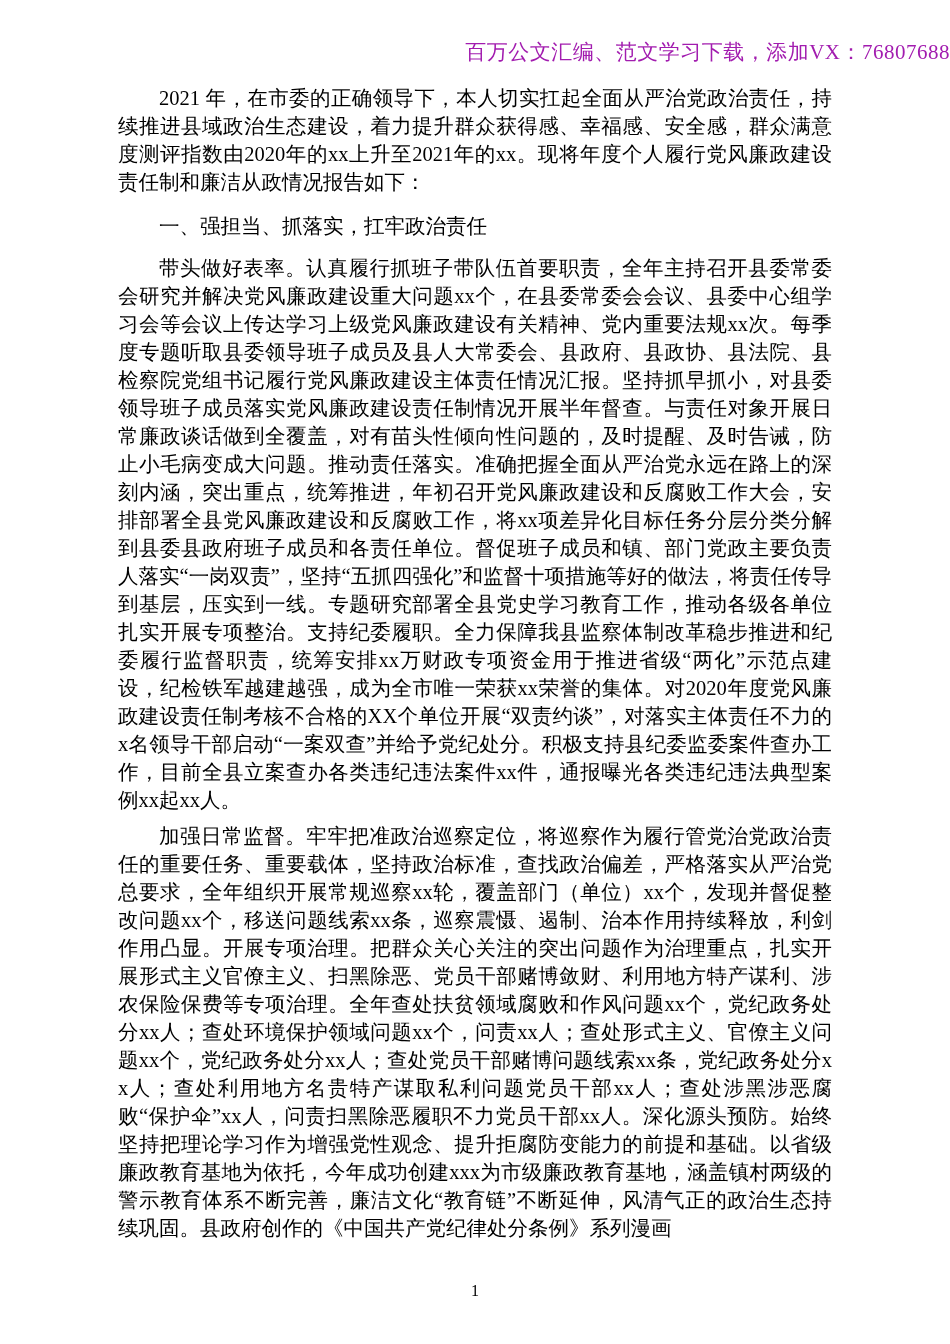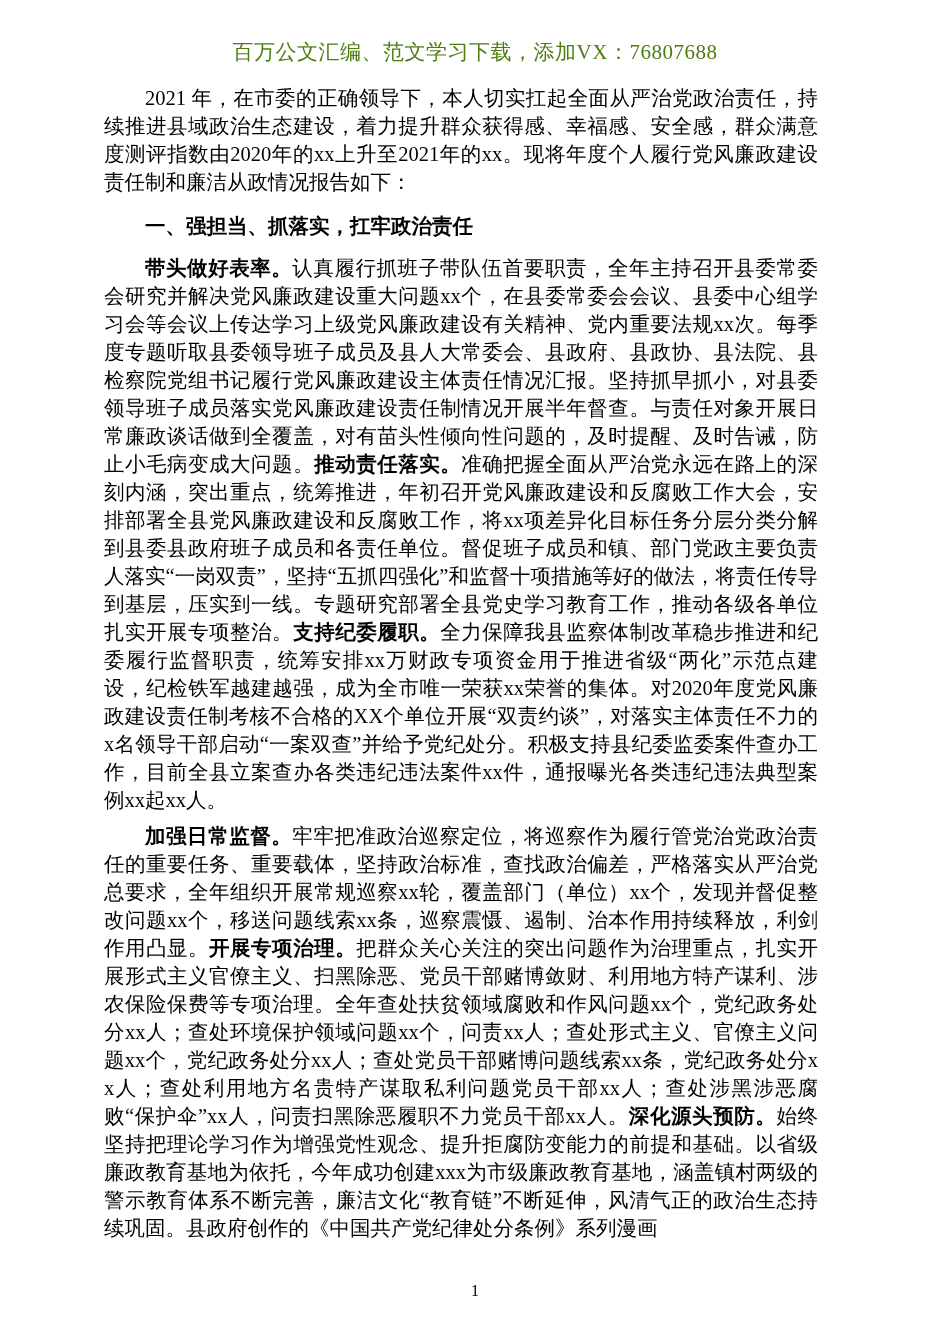--- a/index.html
+++ b/index.html
@@ -21,53 +21,53 @@
       top: 38px;
       left: 0;
       width: 100%;
       text-align: center;
       font-size: 21px;
       letter-spacing: 0.5px;
     }
     .content {
       position: absolute;
       top: 84px;
-      left: 104px;
+      left: 118px;
       width: 714px;
     }
     .para, .heading {
       margin: 0 0 8px 0;
       font-size: 20.5px;
       line-height: 28px;
       text-align: justify;
       text-justify: inter-ideograph;
       text-indent: 2em;
       word-break: break-all;
     }
     .heading {
       font-weight: 700;
       margin: 16px 0 14px 0;
     }
     .run { font-weight: 400; }
-    .run.bold { font-weight: 700; }
+    .run.bold { font-weight: 400; }
     .page-number {
       position: absolute;
       bottom: 44px;
       left: 0;
       width: 100%;
       text-align: center;
       font-size: 16px;
       color: #000000;
     }
   </style>
 </head>
 <body>
 
 <div class="page">
-  <div class="header-notice" style="color: #4d7c0f;">百万公文汇编、范文学习下载，添加VX：76807688</div>
+  <div class="header-notice" style="color: #a21caf; text-align: right;">百万公文汇编、范文学习下载，添加VX：76807688</div>
 
   <div class="content" id="doc-content">
       <p class="para"><span class="run">2021 年，在市委的正确领导下，本人切实扛起全面从严治党政治责任，持续推进县域政治生态建设，着力提升群众获得感、幸福感、安全感，群众满意度测评指数由2020年的xx上升至2021年的xx。现将年度个人履行党风廉政建设责任制和廉洁从政情况报告如下：</span></p>
       <p class="heading"><span class="run bold">一、强担当、抓落实，扛牢政治责任</span></p>
       <p class="para"><span class="run bold">带头做好表率。</span><span class="run">认真履行抓班子带队伍首要职责，全年主持召开县委常委会研究并解决党风廉政建设重大问题xx个，在县委常委会会议、县委中心组学习会等会议上传达学习上级党风廉政建设有关精神、党内重要法规xx次。每季度专题听取县委领导班子成员及县人大常委会、县政府、县政协、县法院、县检察院党组书记履行党风廉政建设主体责任情况汇报。坚持抓早抓小，对县委领导班子成员落实党风廉政建设责任制情况开展半年督查。与责任对象开展日常廉政谈话做到全覆盖，对有苗头性倾向性问题的，及时提醒、及时告诫，防止小毛病变成大问题。</span><span class="run bold">推动责任落实。</span><span class="run">准确把握全面从严治党永远在路上的深刻内涵，突出重点，统筹推进，年初召开党风廉政建设和反腐败工作大会，安排部署全县党风廉政建设和反腐败工作，将xx项差异化目标任务分层分类分解到县委县政府班子成员和各责任单位。督促班子成员和镇、部门党政主要负责人落实“一岗双责”，坚持“五抓四强化”和监督十项措施等好的做法，将责任传导到基层，压实到一线。专题研究部署全县党史学习教育工作，推动各级各单位扎实开展专项整治。</span><span class="run bold">支持纪委履职。</span><span class="run">全力保障我县监察体制改革稳步推进和纪委履行监督职责，统筹安排xx万财政专项资金用于推进省级“两化”示范点建设，纪检铁军越建越强，成为全市唯一荣获xx荣誉的集体。对2020年度党风廉政建设责任制考核不合格的XX个单位开展“双责约谈”，对落实主体责任不力的x名领导干部启动“一案双查”并给予党纪处分。积极支持县纪委监委案件查办工作，目前全县立案查办各类违纪违法案件xx件，通报曝光各类违纪违法典型案例xx起xx人。</span></p>
       <p class="para"><span class="run bold">加强日常监督。</span><span class="run">牢牢把准政治巡察定位，将巡察作为履行管党治党政治责任的重要任务、重要载体，坚持政治标准，查找政治偏差，严格落实从严治党总要求，全年组织开展常规巡察xx轮，覆盖部门（单位）xx个，发现并督促整改问题xx个，移送问题线索xx条，巡察震慑、遏制、治本作用持续释放，利剑作用凸显。</span><span class="run bold">开展专项治理。</span><span class="run">把群众关心关注的突出问题作为治理重点，扎实开展形式主义官僚主义、扫黑除恶、党员干部赌博敛财、利用地方特产谋利、涉农保险保费等专项治理。全年查处扶贫领域腐败和作风问题xx个，党纪政务处分xx人；查处环境保护领域问题xx个，问责xx人；查处形式主义、官僚主义问题xx个，党纪政务处分xx人；查处党员干部赌博问题线索xx条，党纪政务处分xx人；查处利用地方名贵特产谋取私利问题党员干部xx人；查处涉黑涉恶腐败“保护伞”xx人，问责扫黑除恶履职不力党员干部xx人。</span><span class="run bold">深化源头预防。</span><span class="run">始终坚持把理论学习作为增强党性观念、提升拒腐防变能力的前提和基础。以省级廉政教育基地为依托，今年成功创建xxx为市级廉政教育基地，涵盖镇村两级的警示教育体系不断完善，廉洁文化“教育链”不断延伸，风清气正的政治生态持续巩固。县政府创作的《中国共产党纪律处分条例》系列漫画</span></p>
     </div>
 
   <div class="page-number">1</div>
 </div>

